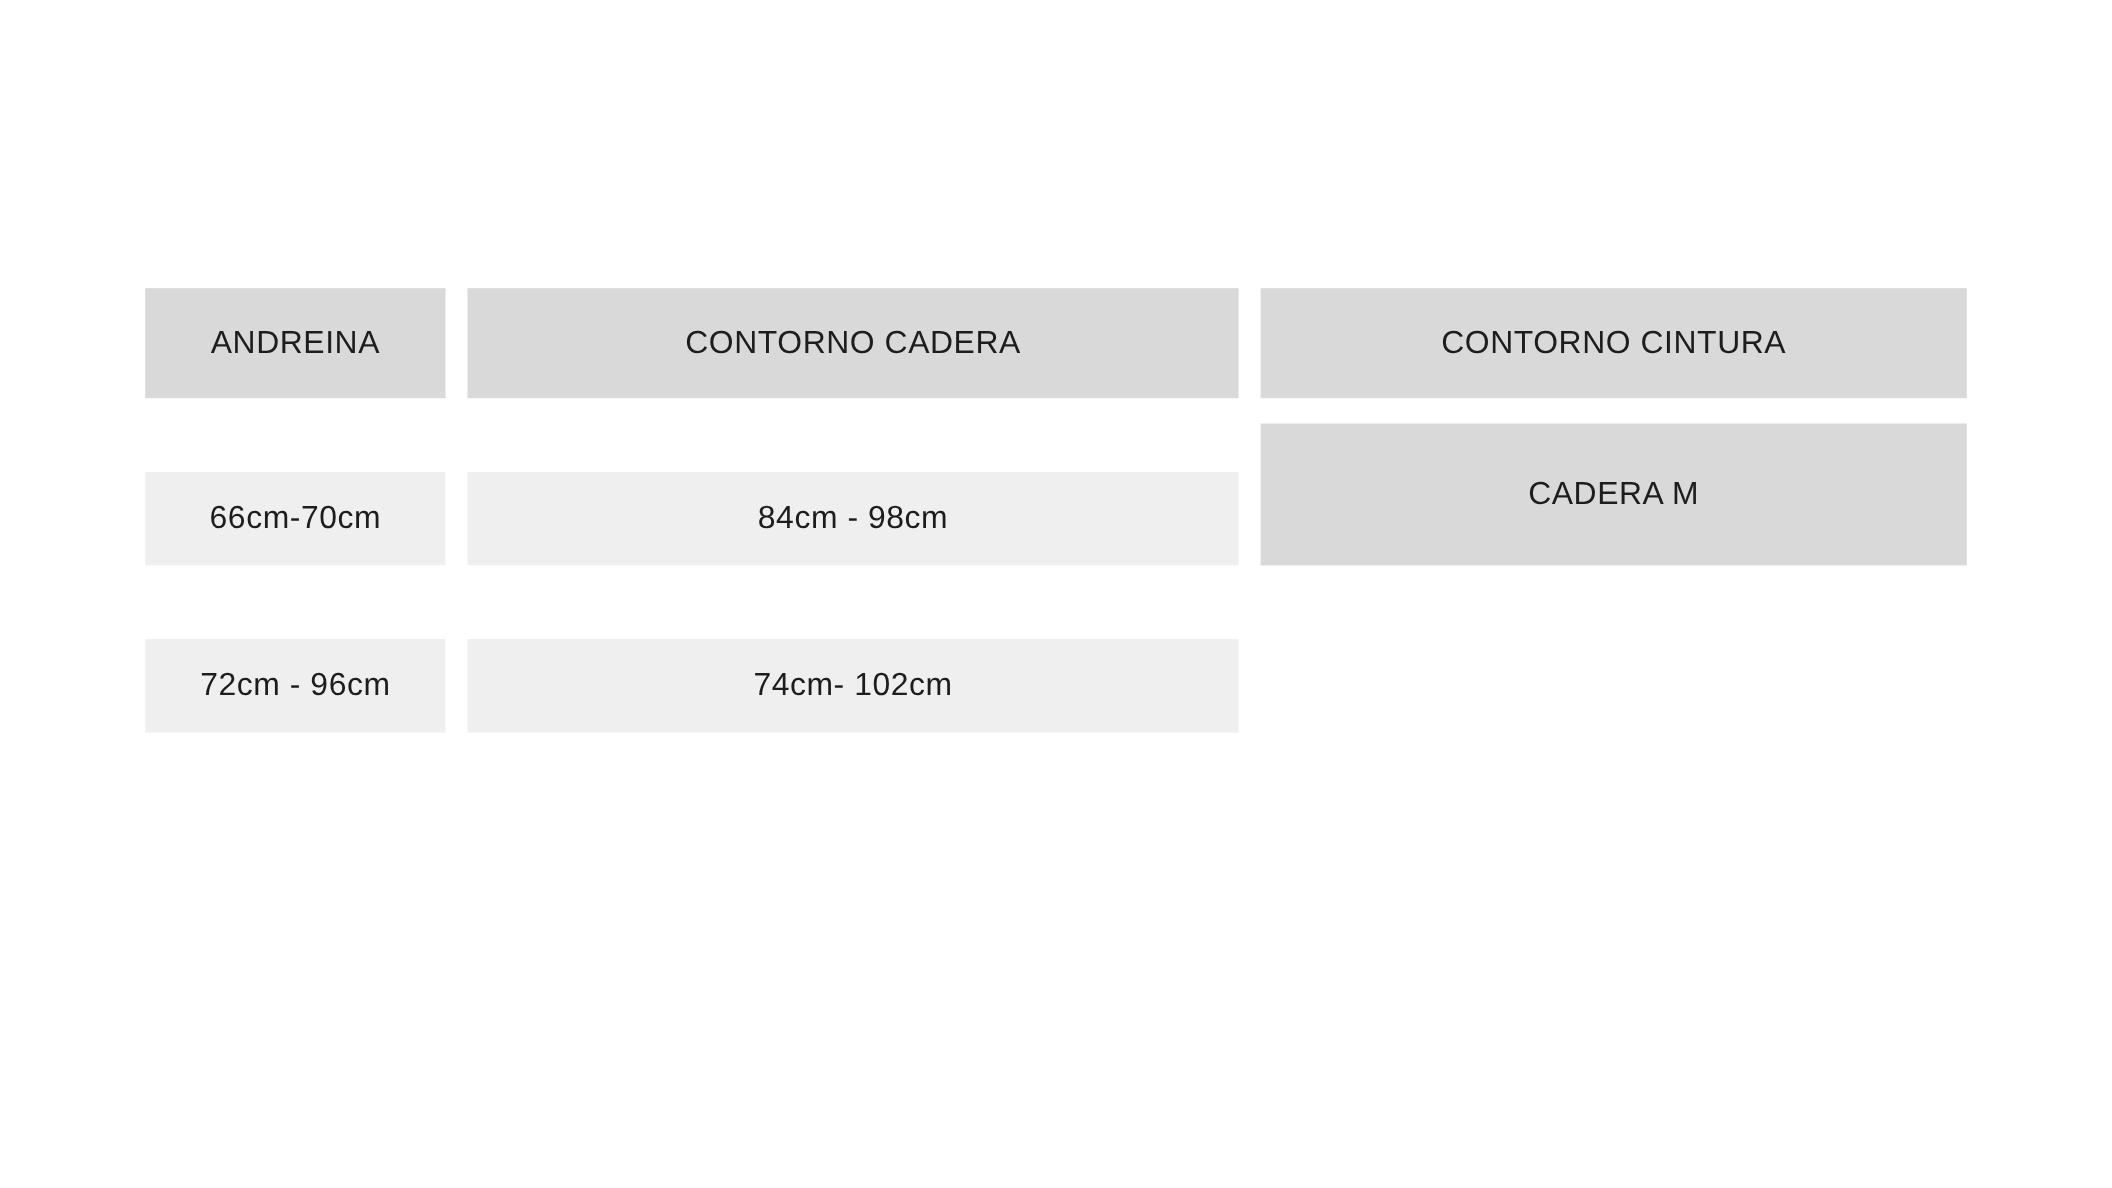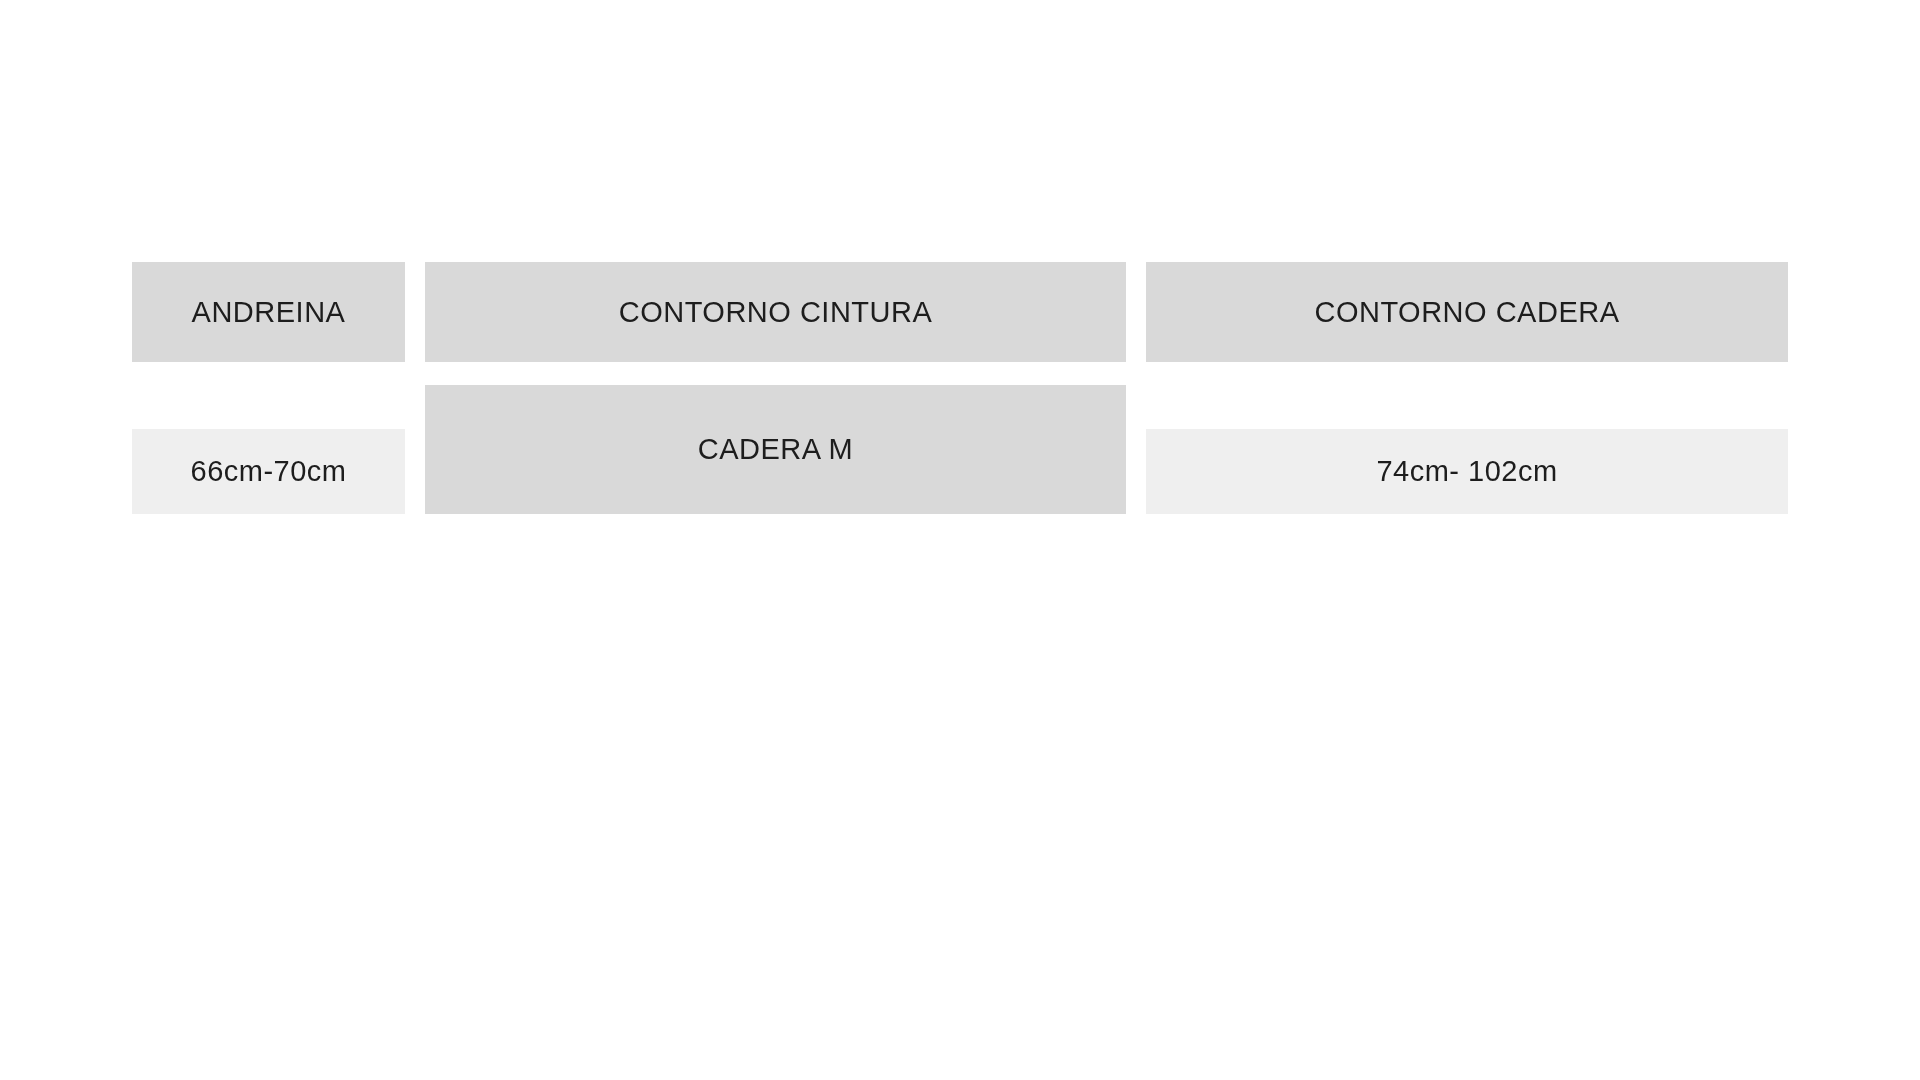--- a/index.html
+++ b/index.html
@@ -45,23 +45,25 @@
     margin-top: 44px;
   }
 </style>
 </head>
 <body>
 
 <div class="stage">
   <div class="size-table">
 
     <div class="cell label">ANDREINA</div>
+    <div class="cell label">CONTORNO CADERA</div>
     <div class="cell label">CONTORNO CINTURA</div>
-    <div class="cell label">CONTORNO CADERA</div>
 
     <div class="cell value">66cm-70cm</div>
+    <div class="cell value">84cm - 98cm</div>
 
     <div class="cell label">CADERA M</div>
+    <div class="cell value">72cm - 96cm</div>
 
     <div class="cell value">74cm- 102cm</div>
 
   </div>
 </div>
 
 </body></html>

